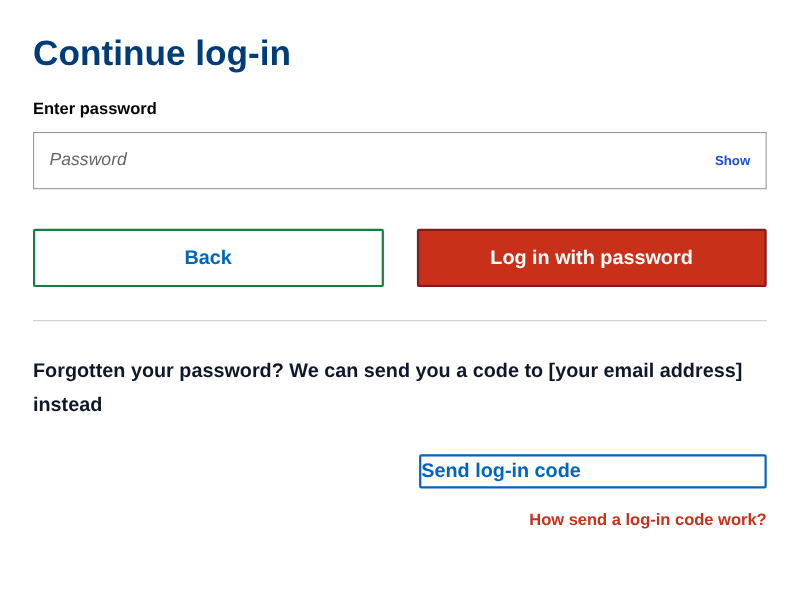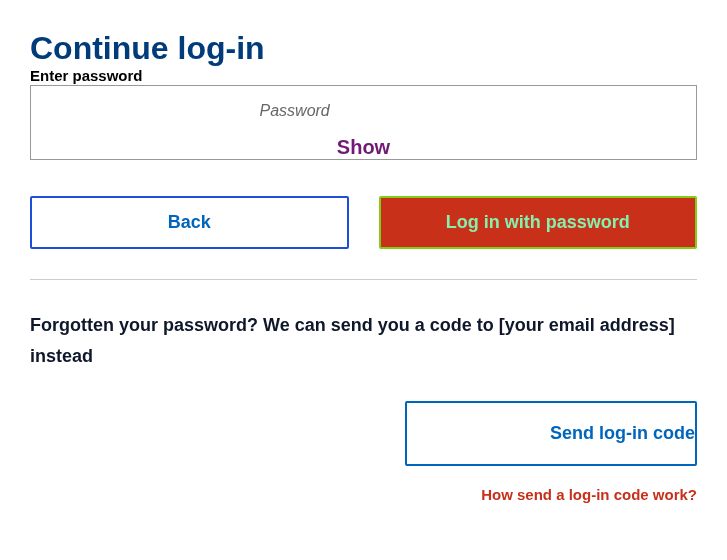--- a/index.html
+++ b/index.html
@@ -11,104 +11,104 @@
     font-family: -apple-system, BlinkMacSystemFont, "Segoe UI", Arial, sans-serif;
     background: #fff;
     width: 727px;
     height: 560px;
     padding: 30px;
   }
   .page-title {
     font-size: 32px;
     font-weight: 700;
     color: #003b7a;
+    margin-bottom: 24px;
   }
   .field-label {
     font-size: 15px;
     font-weight: 700;
     color: #000;
-    margin-bottom: 1px;
+    margin-bottom: 12px;
   }
   .input-wrapper {
     position: relative;
     border: 1px solid #999;
     display: flex;
     align-items: center;
     margin-bottom: 36px;
-    flex-direction: column;
   }
   .password-input {
     flex: 1;
     border: none;
     outline: none;
     padding: 16px 14px;
     font-size: 16px;
     font-style: italic;
     background: transparent;
     color: #333;
   }
   .password-input::placeholder {
     color: #666;
     font-style: italic;
   }
   .show-toggle {
     padding: 0 14px;
-    font-size: 20px;
+    font-size: 12px;
     font-weight: 700;
-    color: #701a75;
+    color: #1d4ed8;
     cursor: pointer;
     user-select: none;
   }
   .button-row {
     display: flex;
     gap: 30px;
     margin-bottom: 30px;
   }
   .btn {
     flex: 1;
     padding: 14px 0;
     font-size: 18px;
     font-weight: 700;
     text-align: center;
     cursor: pointer;
     border-radius: 2px;
   }
   .btn-outline-blue {
     background: #fff;
     color: #0065bd;
-    border: 2px solid #1d4ed8;
+    border: 2px solid #15803d;
   }
   .btn-solid-red {
     background: #c8301a;
-    color: #86efac;
-    border: 2px solid #84cc16;
+    color: #ffffff;
+    border: 2px solid #7f1d1d;
   }
   .divider {
     border: none;
     border-top: 1px solid #ccc;
     margin-bottom: 30px;
   }
   .forgot-text {
     font-size: 18px;
     font-weight: 700;
     color: #0f172a;
     line-height: 1.7;
     margin-bottom: 30px;
   }
   .send-code-row {
     display: flex;
     justify-content: flex-end;
     margin-bottom: 20px;
   }
   .btn-send-code {
-    width: 292px;
-    padding: 20px 0;
+    width: 316px;
+    padding: 3px 0;
     font-size: 18px;
     font-weight: 700;
-    text-align: right;
+    text-align: left;
     cursor: pointer;
     background: #fff;
     color: #0065bd;
     border: 2px solid #0065bd;
     border-radius: 2px;
   }
   .help-row {
     display: flex;
     justify-content: flex-end;
   }

